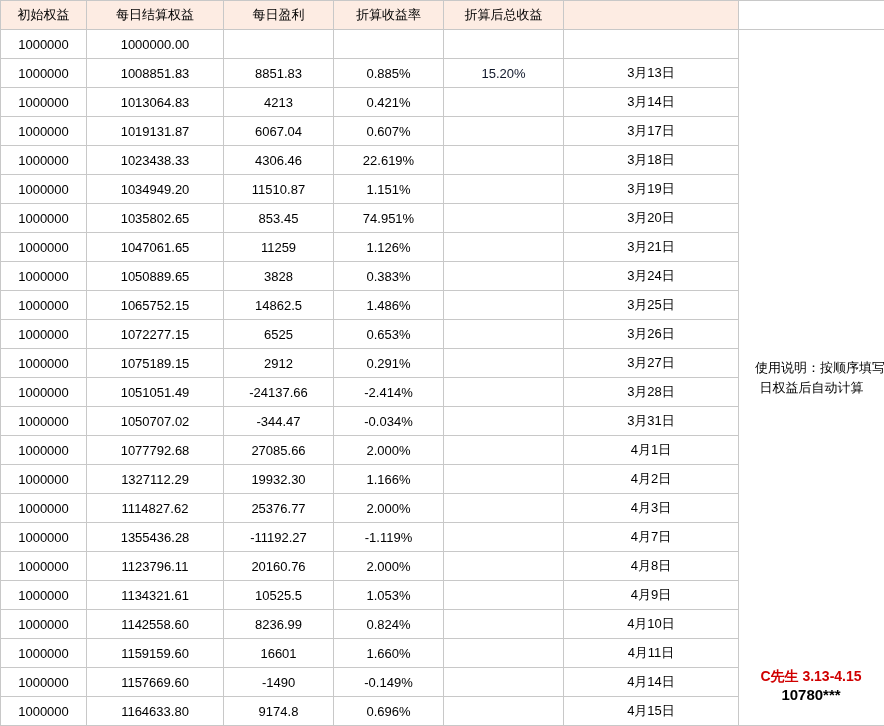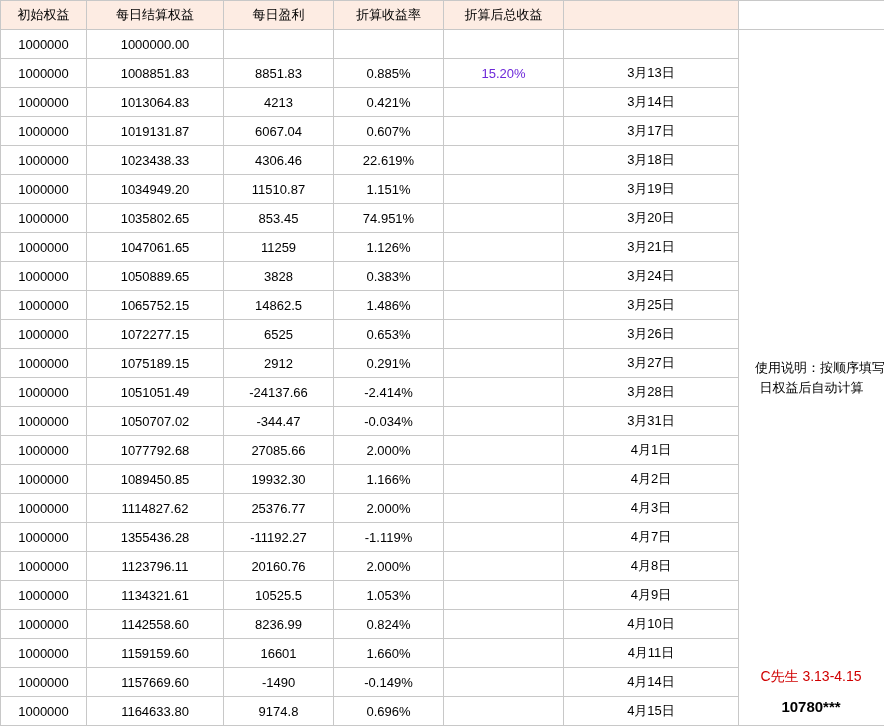--- a/index.html
+++ b/index.html
@@ -67,27 +67,27 @@
     background: #ffffff;
   }
   .note-text {
     font-size: 13px;
     line-height: 20px;
     color: #000;
     text-align: center;
     padding: 0 10px;
   }
   .highlight-rate {
-    color: #6d28d9;
+    color: #0f172a;
     font-weight: bold;
     font-size: 17px;
   }
   .sig {
     color: #d00000;
-    font-weight: normal;
+    font-weight: bold;
     font-size: 14px;
     text-align: center;
   }
   .sig2 {
     color: #000000;
     font-weight: bold;
     font-size: 15px;
     text-align: center;
   }
 </style>
@@ -254,21 +254,21 @@
         <td>1000000</td>
         <td>1077792.68</td>
         <td>27085.66</td>
         <td>2.000%</td>
         <td></td>
         <td class="date">4月1日</td>
       </tr>
 
       <tr>
         <td>1000000</td>
-        <td>1089450.85</td>
+        <td>1327112.29</td>
         <td>19932.30</td>
         <td>1.166%</td>
         <td></td>
         <td class="date">4月2日</td>
       </tr>
 
       <tr>
         <td>1000000</td>
         <td>1114827.62</td>
         <td>25376.77</td>
@@ -338,15 +338,15 @@
         <td>0.696%</td>
         <td></td>
         <td class="date">4月15日</td>
       </tr>
 
     </tbody>
   </table>
 
   <div style="position:absolute; right:0; top:668px; width:146px;">
     <div class="sig">C先生  3.13-4.15</div>
-    <div class="sig2" style="margin-top:12px;">10780***</div>
+    <div class="sig2" style="margin-top:0;">10780***</div>
   </div>
 </div>
 
 </body></html>

